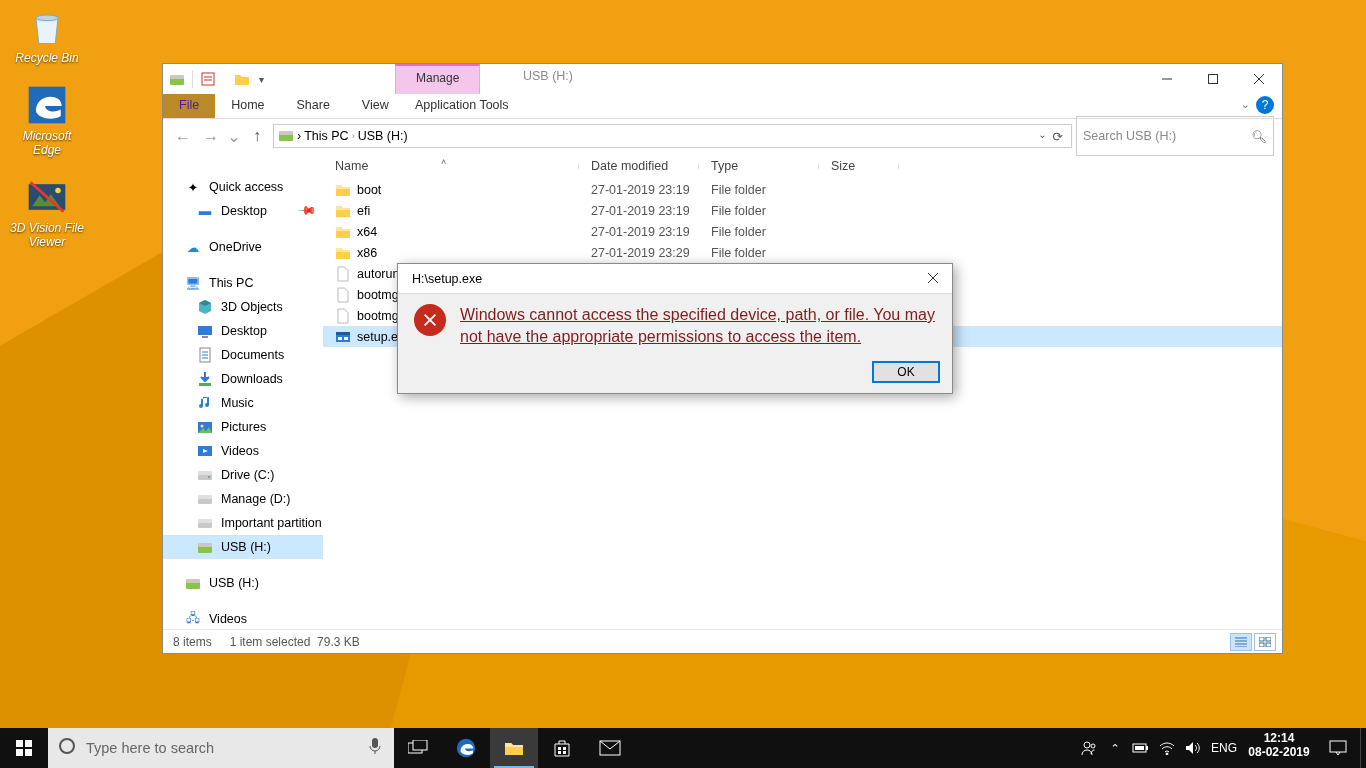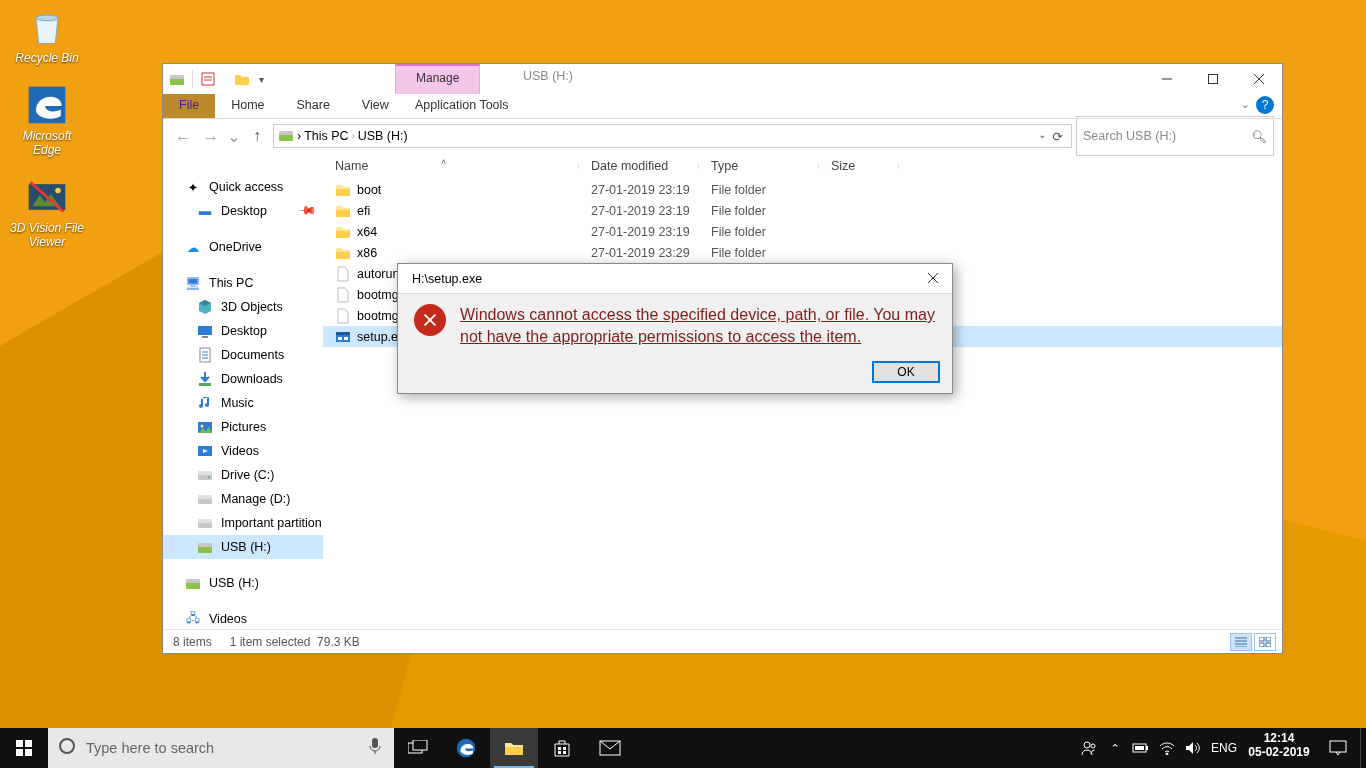--- a/index.html
+++ b/index.html
@@ -634,21 +634,21 @@
       </div>
     <div class="tic">
         <svg width="16" height="14" fill="#fff">
           <path d="M1 5h3l4-4v12l-4-4H1z"></path>
           <path fill="none" stroke="#fff" d="M10 4c2 2 2 4 0 6M12 2c3 3 3 7 0 10"></path>
         </svg>
       </div>
     <div class="lang">ENG</div>
     <div class="clock">
       <div>12:14</div>
-      <div>05-02-2019</div>
+      <div>08-02-2019</div>
     </div>
     <div class="notif">
         <svg width="18" height="16" fill="none" stroke="#fff">
           <rect x="1" y="1" width="16" height="11"></rect>
           <path d="M7 12l2 3 2-3"></path>
         </svg>
       </div>
     <div class="showdesk"></div>
   </div>
 </div>

